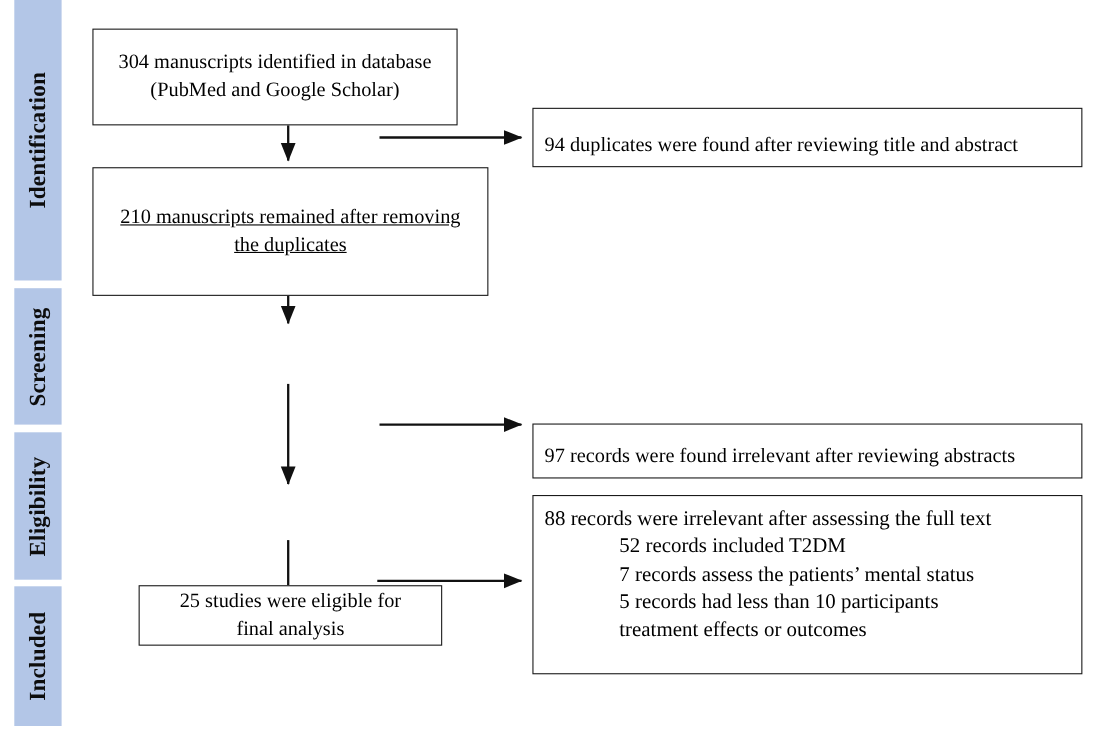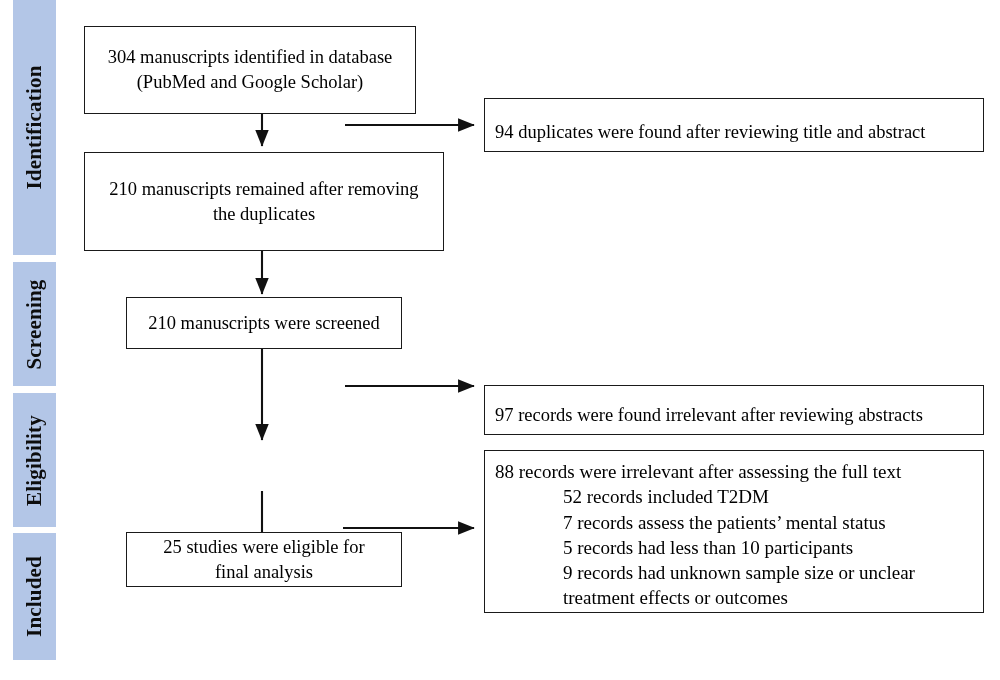--- a/index.html
+++ b/index.html
@@ -136,30 +136,27 @@
     <span class="stage-label">Included</span>
   </div>
 
   <div class="flow-box" style="left:84px; top:10px; width:332px; height:88px;margin-top:16px;">
     <span class="box-text">
       <span>304 manuscripts identified in database</span><br>
       <span>(PubMed and Google Scholar)</span>
     </span>
   </div>
 
-  <div class="flow-box" style="left:84px; top:152px; width:360px; height:99px;">
+  <div class="flow-box" style="left:84px; top:152px; width:360px; height:117px;text-decoration:underline;">
     <span class="box-text">
       <span>210 manuscripts remained after removing</span><br>
       <span>the duplicates</span>
     </span>
   </div>
 
-  <div class="flow-box" style="left:126px; top:297px; width:276px; height:52px;">
-    <span class="box-text">210 manuscripts were screened</span>
-  </div>
 
 
   <div class="flow-box" style="left:126px; top:532px; width:276px; height:55px;">
     <span class="box-text">
       <span>25 studies were eligible for</span><br>
       <span>final analysis</span>
     </span>
   </div>
 
   <div class="flow-box left-align" style="left:484px; top:98px; width:500px; height:54px;">
@@ -169,18 +166,17 @@
   <div class="flow-box left-align" style="left:484px; top:361px; width:500px; height:50px;margin-top:24px;">
     <span class="box-text">97 records were found irrelevant after reviewing abstracts</span>
   </div>
 
   <div class="flow-box left-align" style="left:484px; top:450px; width:500px; height:163px; align-items:flex-start; padding-top:8px;">
     <span class="exclusion-list">
       <span class="ex-head">88 records were irrelevant after assessing the full text</span>
       <span class="ex-item">52 records included T2DM</span>
       <span class="ex-item">7 records assess the patients’ mental status</span>
       <span class="ex-item">5 records had less than 10 participants</span>
-      <span class="ex-item">9 records had unknown sample size or unclear</span>
       <span class="ex-cont">treatment effects or outcomes</span>
     </span>
   </div>
 
 </div>
 
 </body></html>

